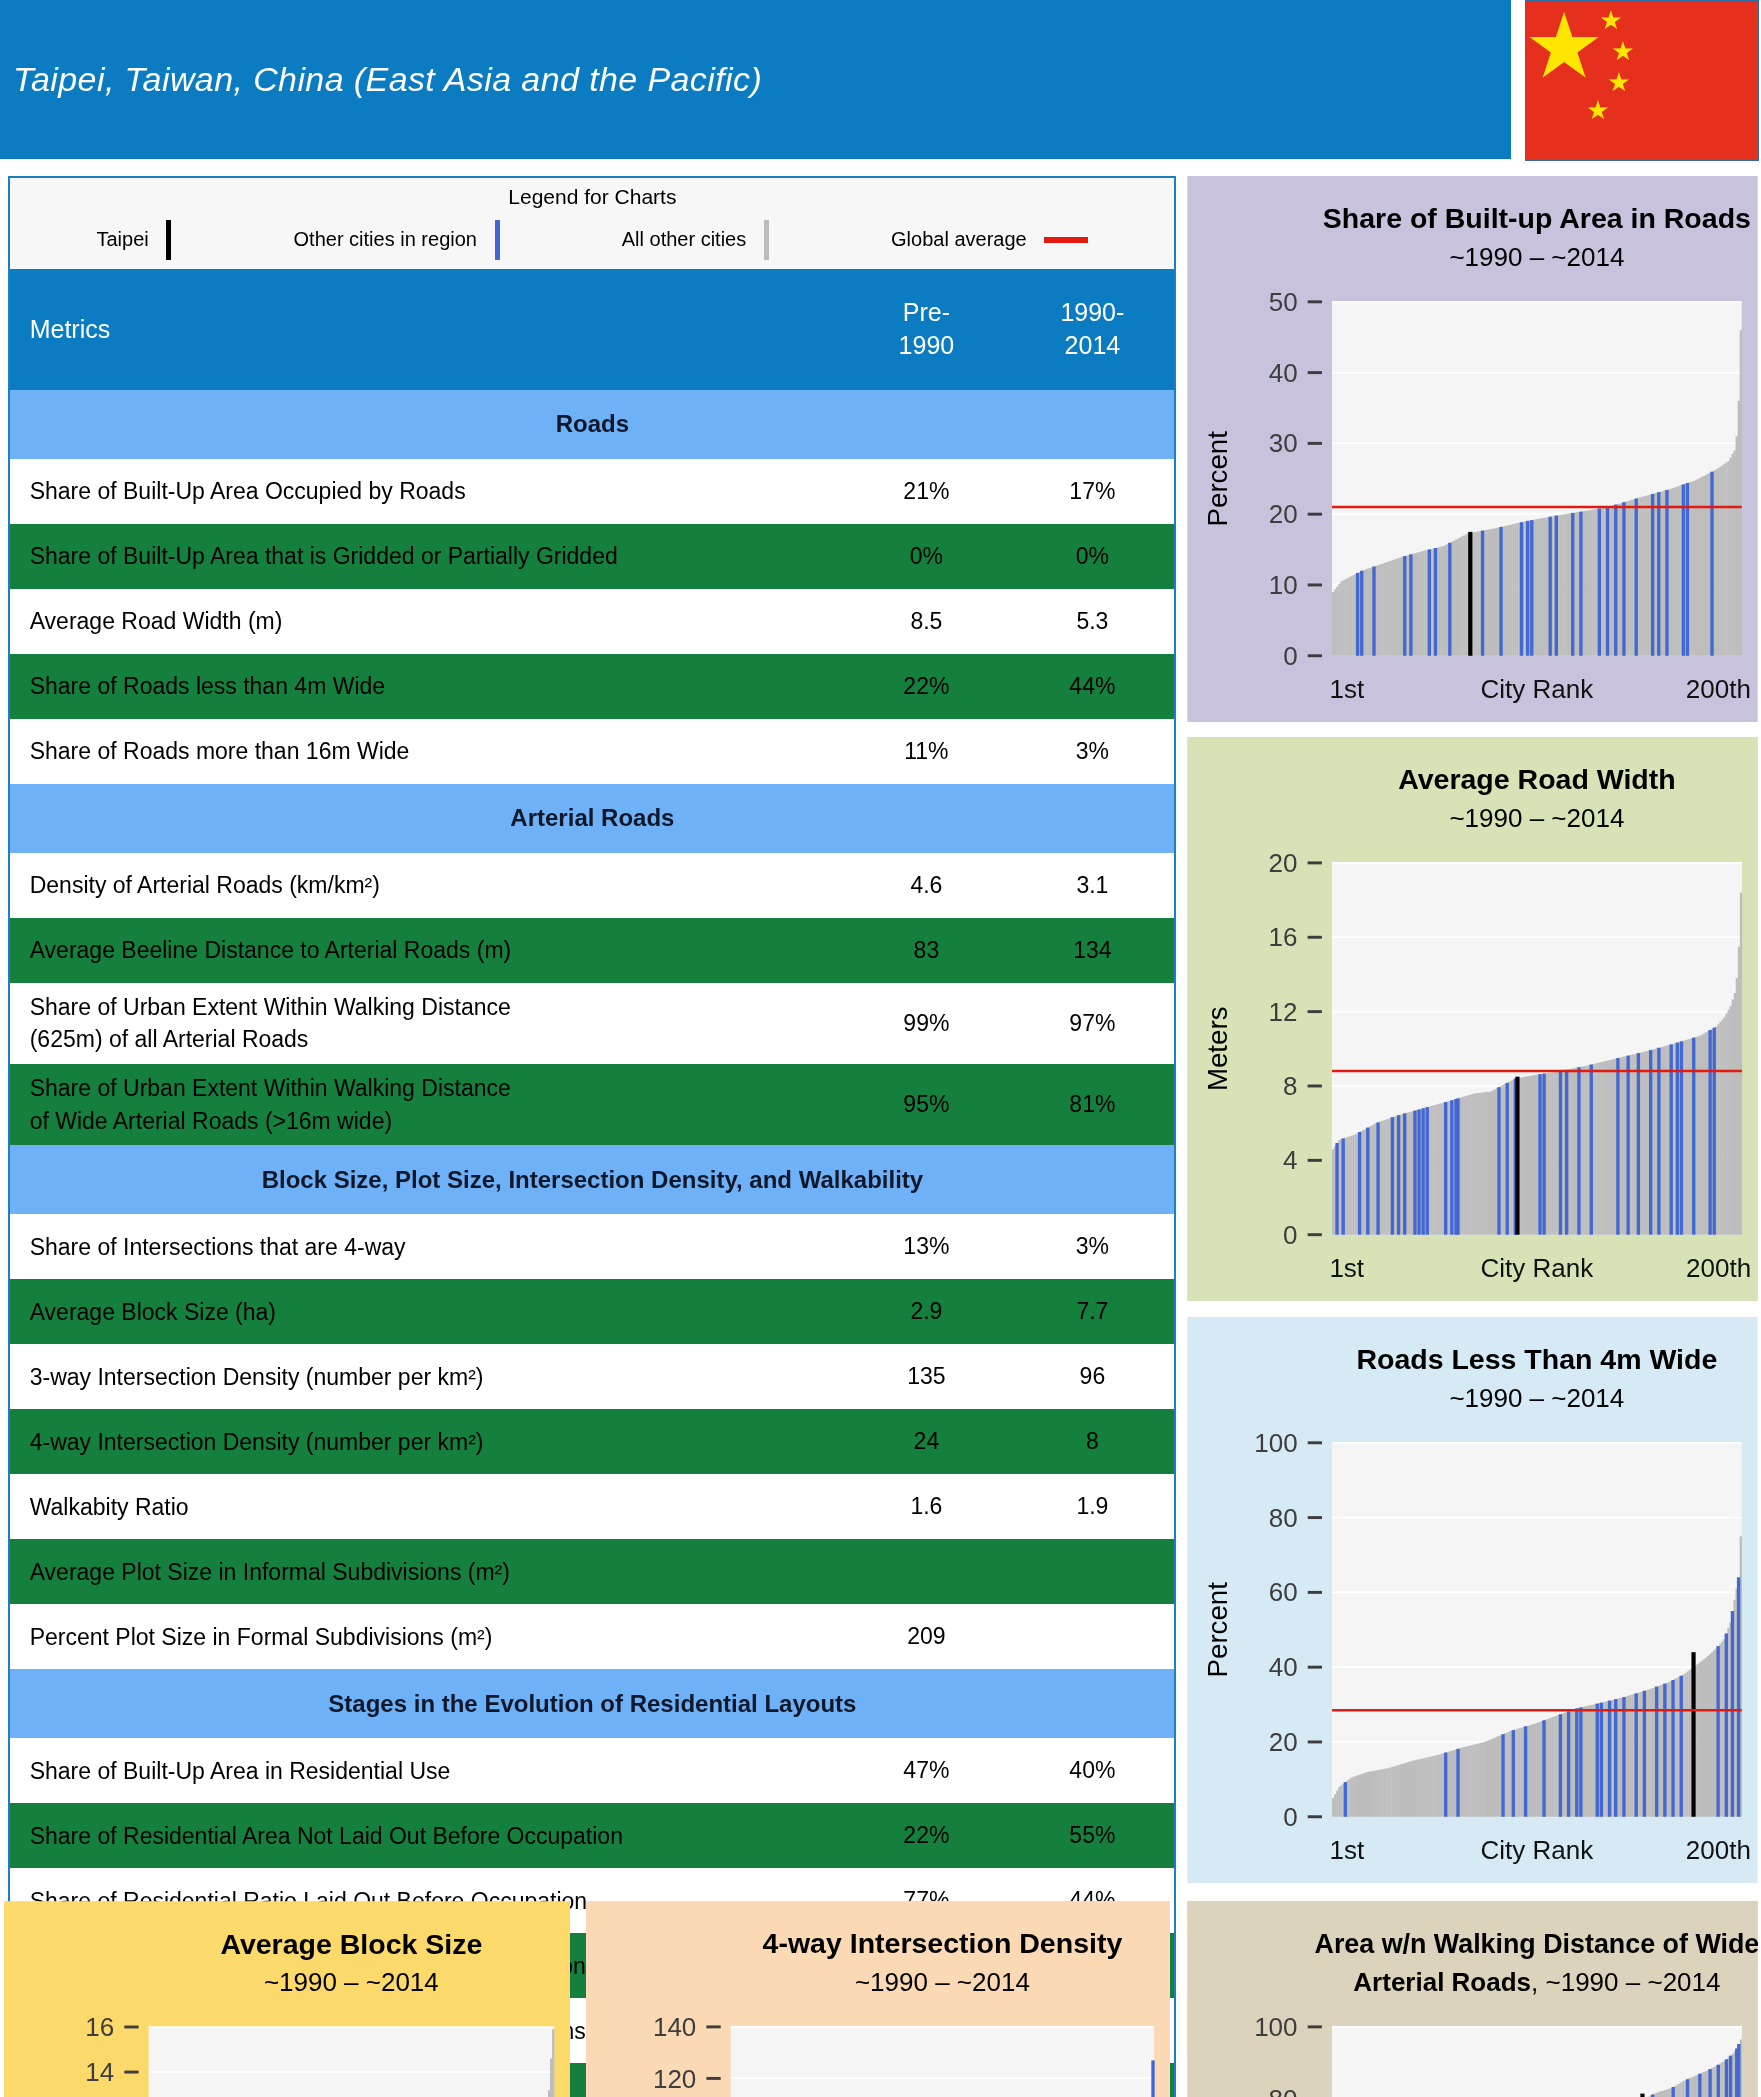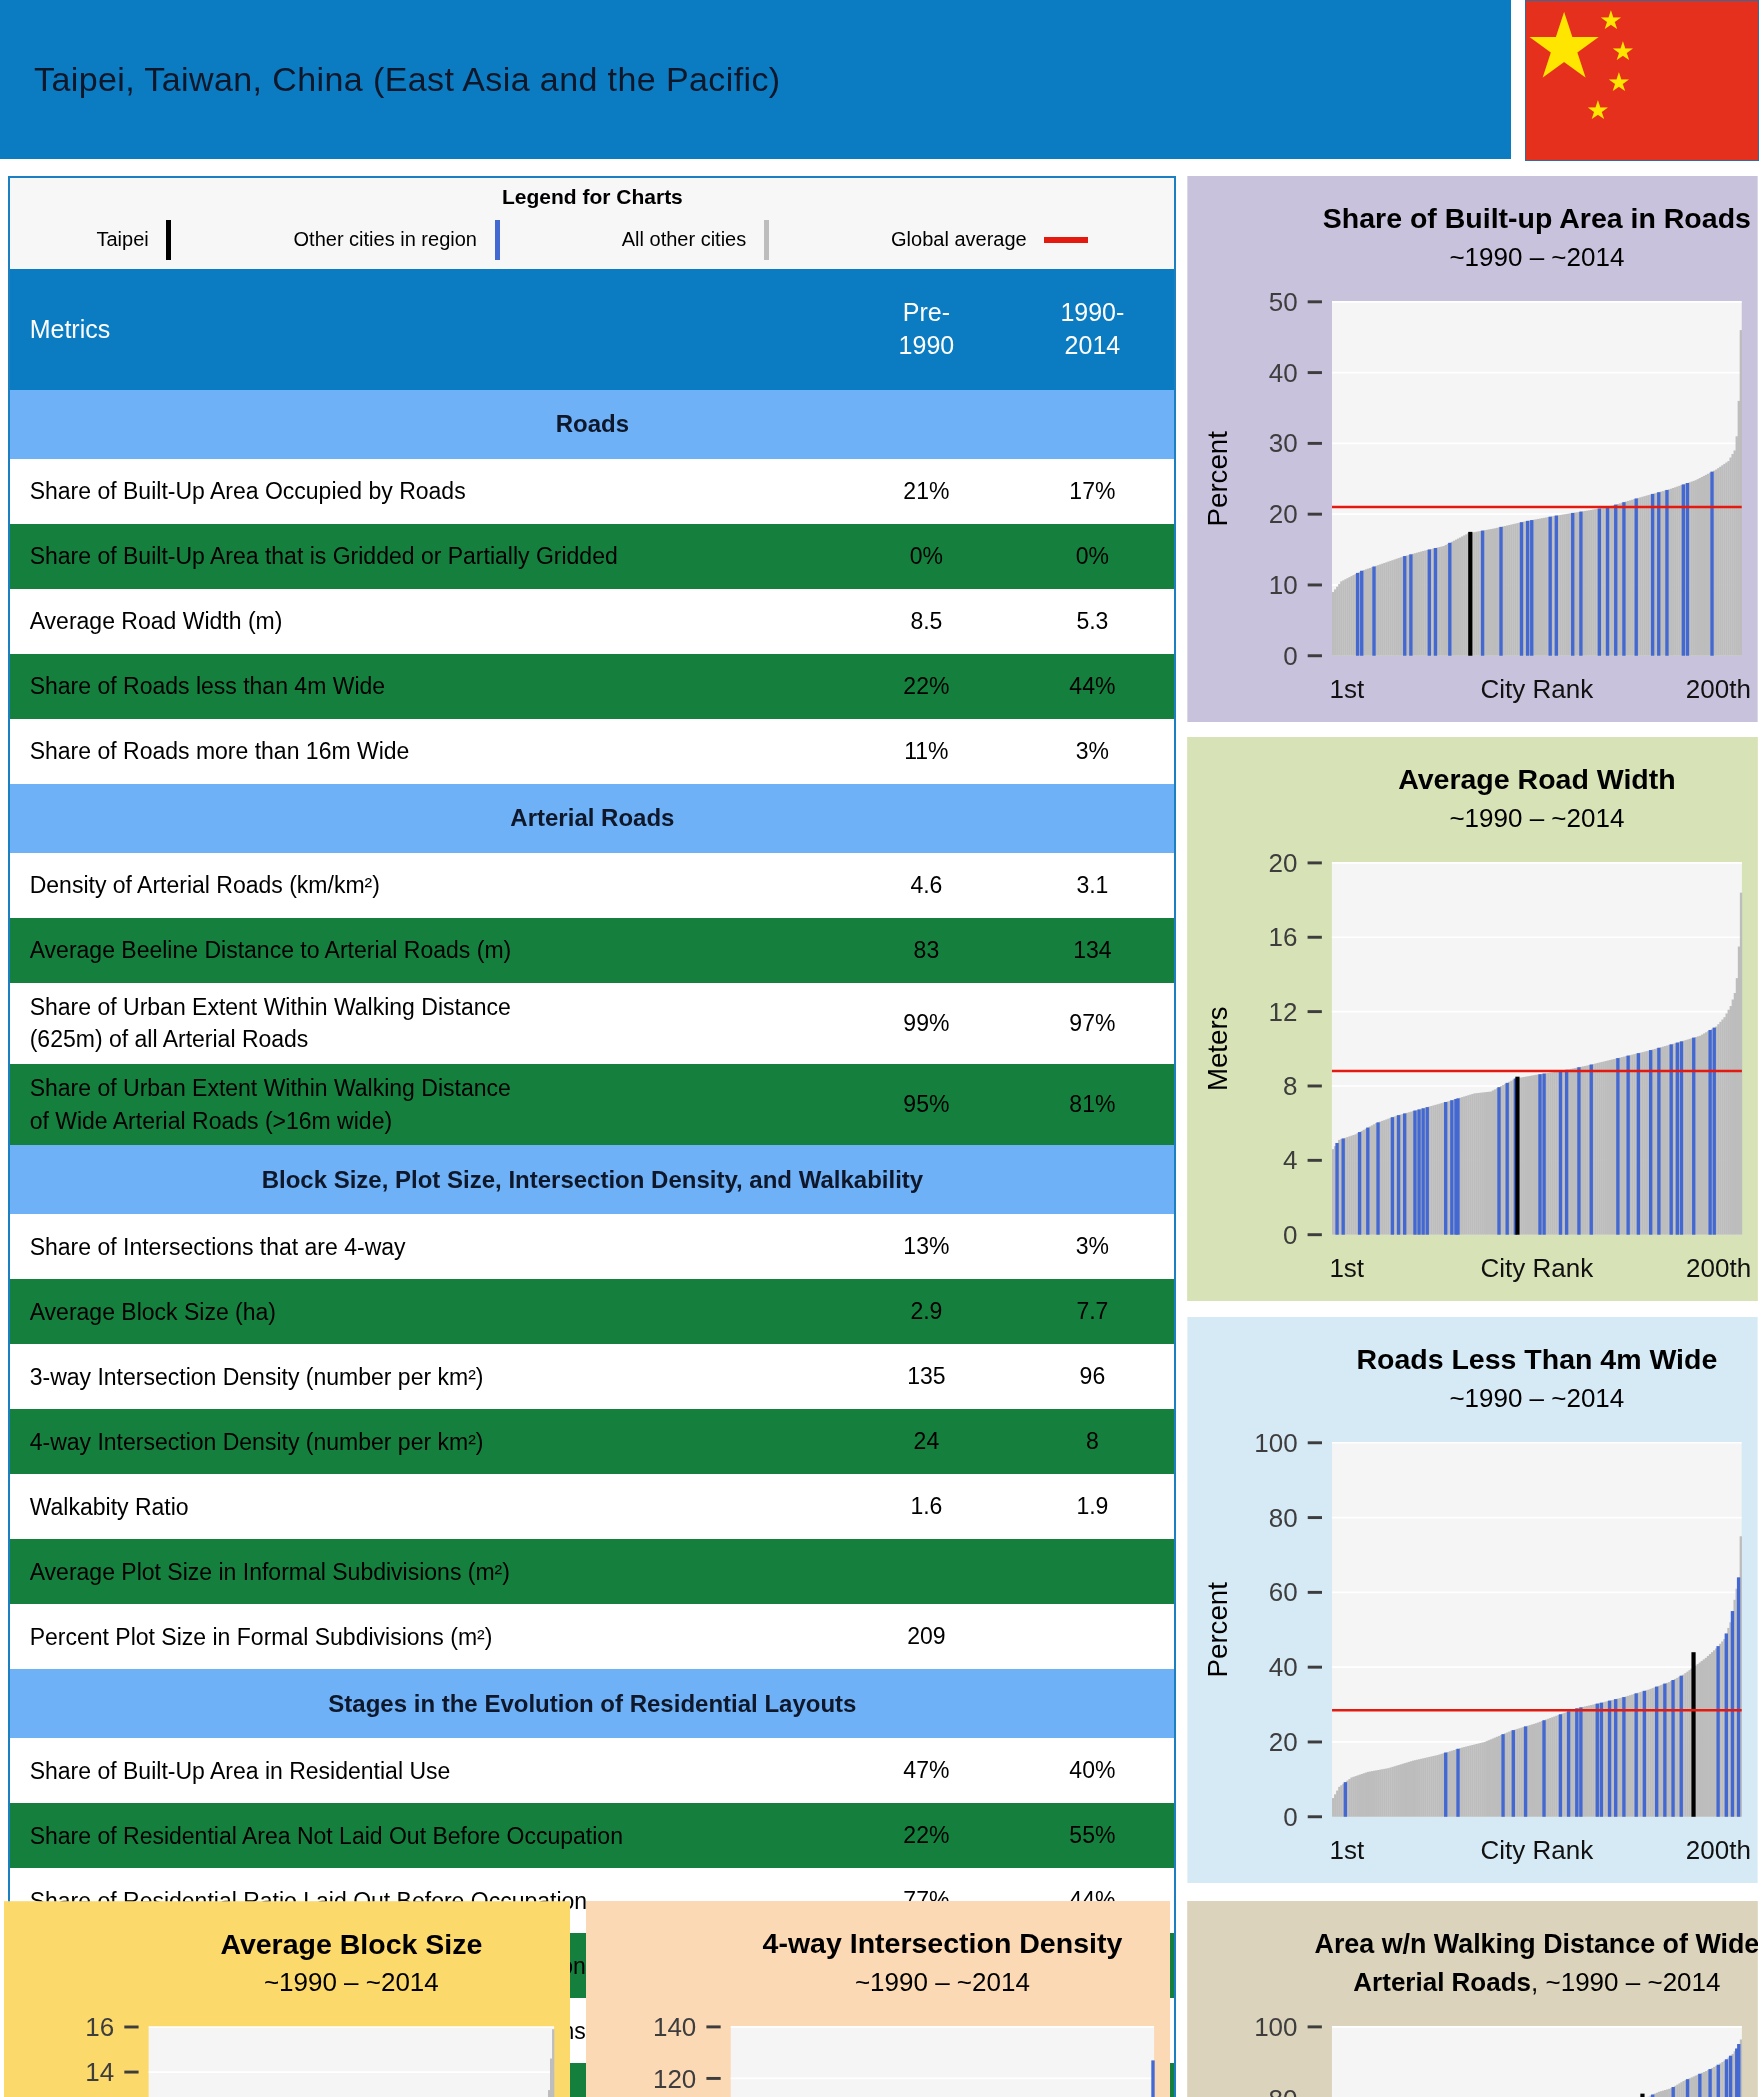--- a/index.html
+++ b/index.html
@@ -1,29 +1,29 @@
 <!DOCTYPE html>
 <html style="font-size:6.7px"><head>
 <meta charset="utf-8">
 <style>
   html,body{margin:0;padding:0;background:#ffffff;font-family:"Liberation Sans",sans-serif;}
   #page{position:relative;width:1762px;height:2454px;background:#ffffff;overflow:hidden;}
 
   
   #header{position:absolute;left:0;top:0;width:1511px;height:159px;background:#0B7CC1;display:flex;align-items:center;}
-  #header .title{color:#0f172a;font-size:34px;font-weight:400;padding-left:34px;letter-spacing:0.4px;}
+  #header .title{color:#ffffff;font-size:34px;font-weight:400;padding-left:13px;letter-spacing:0.4px;font-style:italic;}
   #flag{position:absolute;left:1525px;top:0;width:234px;height:161px;background:#E5301D;border:1.3px solid #2E6DA4;box-sizing:border-box;}
   #flag .star{position:absolute;color:#FFE600;line-height:0;transform:translate(-50%,-50%);}
   #flag .star.big{font-size:90px;}
   #flag .star.small{font-size:26px;}
 
   
   #left{position:absolute;left:8.4px;top:176px;width:1168px;border:2.5px solid #1C7FC2;background:#ffffff;box-sizing:border-box;}
   #legend{background:#F7F7F7;padding:6.7px 0 9.2px 0;}
-  #legend .lg-title{text-align:center;font-size:21px;font-weight:bold;color:#000;}
+  #legend .lg-title{text-align:center;font-size:21px;font-weight:normal;color:#000;}
   #legend .lg-items{display:flex;justify-content:space-around;align-items:center;margin-top:11px;padding:0 25px;}
   #legend .lg-item{display:flex;align-items:center;font-size:20px;color:#000;text-align:right;}
   .mark{display:inline-block;margin-left:17.6px;}
   .mark-bar{width:5px;height:40px;}
   .mark-black{background:#000000;}
   .mark-blue{background:#4368D2;}
   .mark-gray{background:#BDBDBD;}
   .mark-red{width:44px;height:6.3px;background:#E41A10;}
 
   #thead{background:#0B7CC1;color:#ffffff;display:flex;align-items:center;min-height:121px;}

